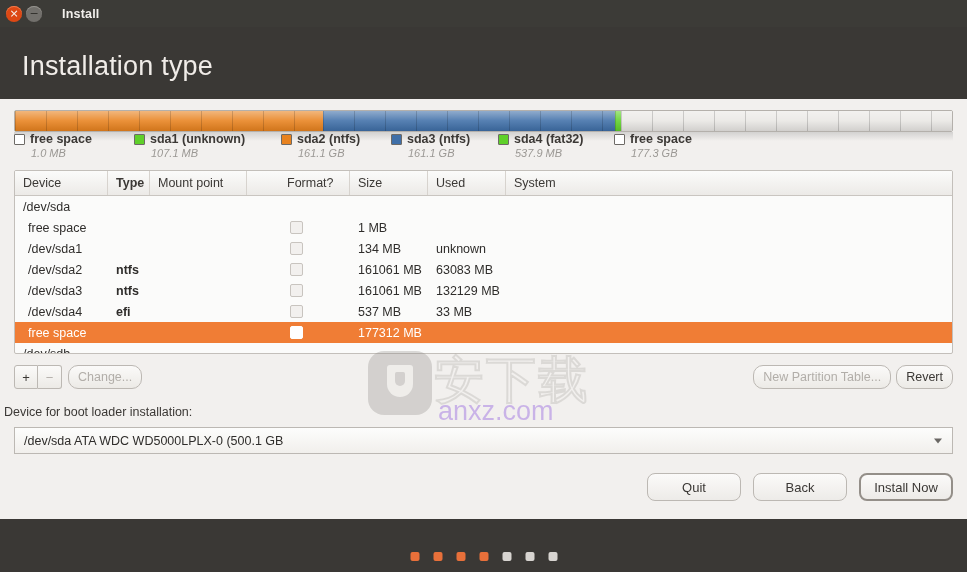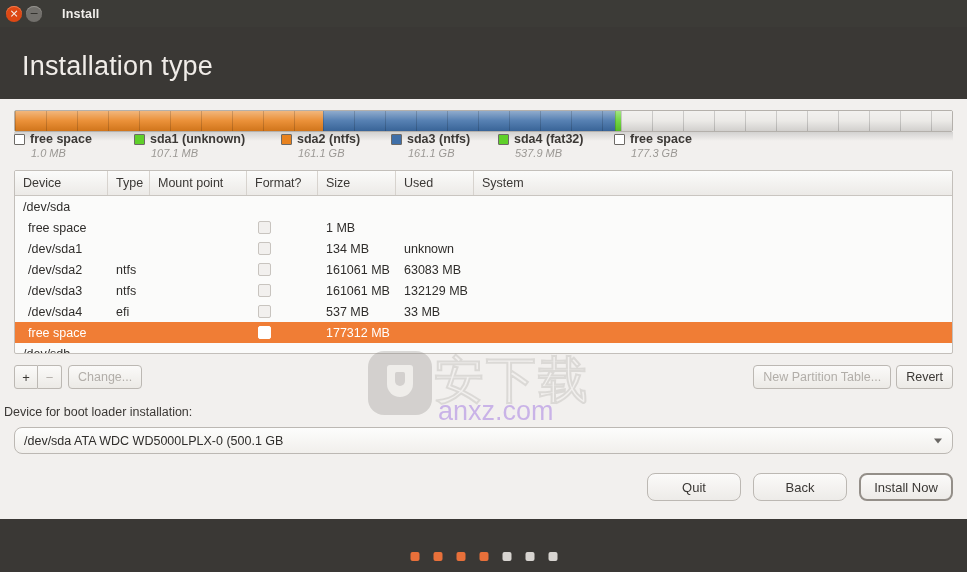--- a/index.html
+++ b/index.html
@@ -113,23 +113,23 @@
   }
   .th {
     font-size: 12.5px; color: #3b3835;
     display: flex; align-items: center;
     padding-left: 8px;
     border-right: 1px solid #d7d3ce;
     height: 100%;
   }
   .th:last-child { border-right: none; }
   .c-dev  { width: 93px; }
-  .c-type { width: 42px; }
+  .c-type { width: 42px; font-weight: bold; }
   .c-mnt  { width: 97px; }
-  .c-fmt  { width: 71px; }
+  .c-fmt  { width: 71px; margin-left: 32px; }
   .c-size { width: 78px; }
   .c-used { width: 78px; }
   .c-sys  { flex: 1; }
 
   .trow {
     display: flex; height: 21px; align-items: center;
     font-size: 12.5px; color: #2f2d2b;
   }
   .trow.selected { background: #f07d35; color: #ffffff; }
   .trow .cell { padding-left: 8px; display:flex; align-items:center; height:100%; }
@@ -140,21 +140,21 @@
     margin-left: 11px;
   }
   .trow.selected .chk { background: #ffffff; border-color: #ffffff; }
 
   
   .tools { position: absolute; left: 14px; top: 266px; display: flex; align-items: center; }
   .btn {
     font-size: 12.5px; color: #3b3835;
     background: linear-gradient(to bottom, #fbfaf9, #eceae6);
     border: 1px solid #bcb8b3;
-    border-radius: 4px;
+    border-radius: 10px;
     height: 24px; padding: 0 9px;
     display: flex; align-items: center; justify-content: center;
     cursor: default;
   }
   .btn.small { padding: 0 7px; min-width: 24px; font-size: 13px; }
   .btn.disabled { color: #b2aea9; }
   .btn-group { display: flex; }
   .btn-group .btn { border-radius: 0; border-left: none; }
   .btn-group .btn:first-child { border-radius: 3px 0 0 3px; border-left: 1px solid #bcb8b3; }
   .btn-group .btn:last-child { border-radius: 0 3px 3px 0; }
@@ -163,21 +163,21 @@
   .right-tools { position: absolute; right: 14px; top: 266px; display: flex; gap: 5px; }
 
   .boot-label {
     position: absolute; left: 4px; top: 306px;
     font-size: 12.5px; color: #3b3835;
   }
   .combo {
     position: absolute; left: 14px; top: 328px;
     width: 939px; height: 27px;
     background: linear-gradient(to bottom, #fdfdfc, #f1efec);
-    border: 1px solid #bcb8b3; border-radius: 8px;
+    border: 1px solid #bcb8b3; border-radius: 0;
     display: flex; align-items: center;
     font-size: 12.5px; color: #2f2d2b;
     padding-left: 9px;
   }
   .combo .arrow {
     position: absolute; right: 10px; top: 50%; transform: translateY(-50%);
     width: 0; height: 0;
     border-left: 4px solid transparent; border-right: 4px solid transparent;
     border-top: 5px solid #6a6764;
   }

